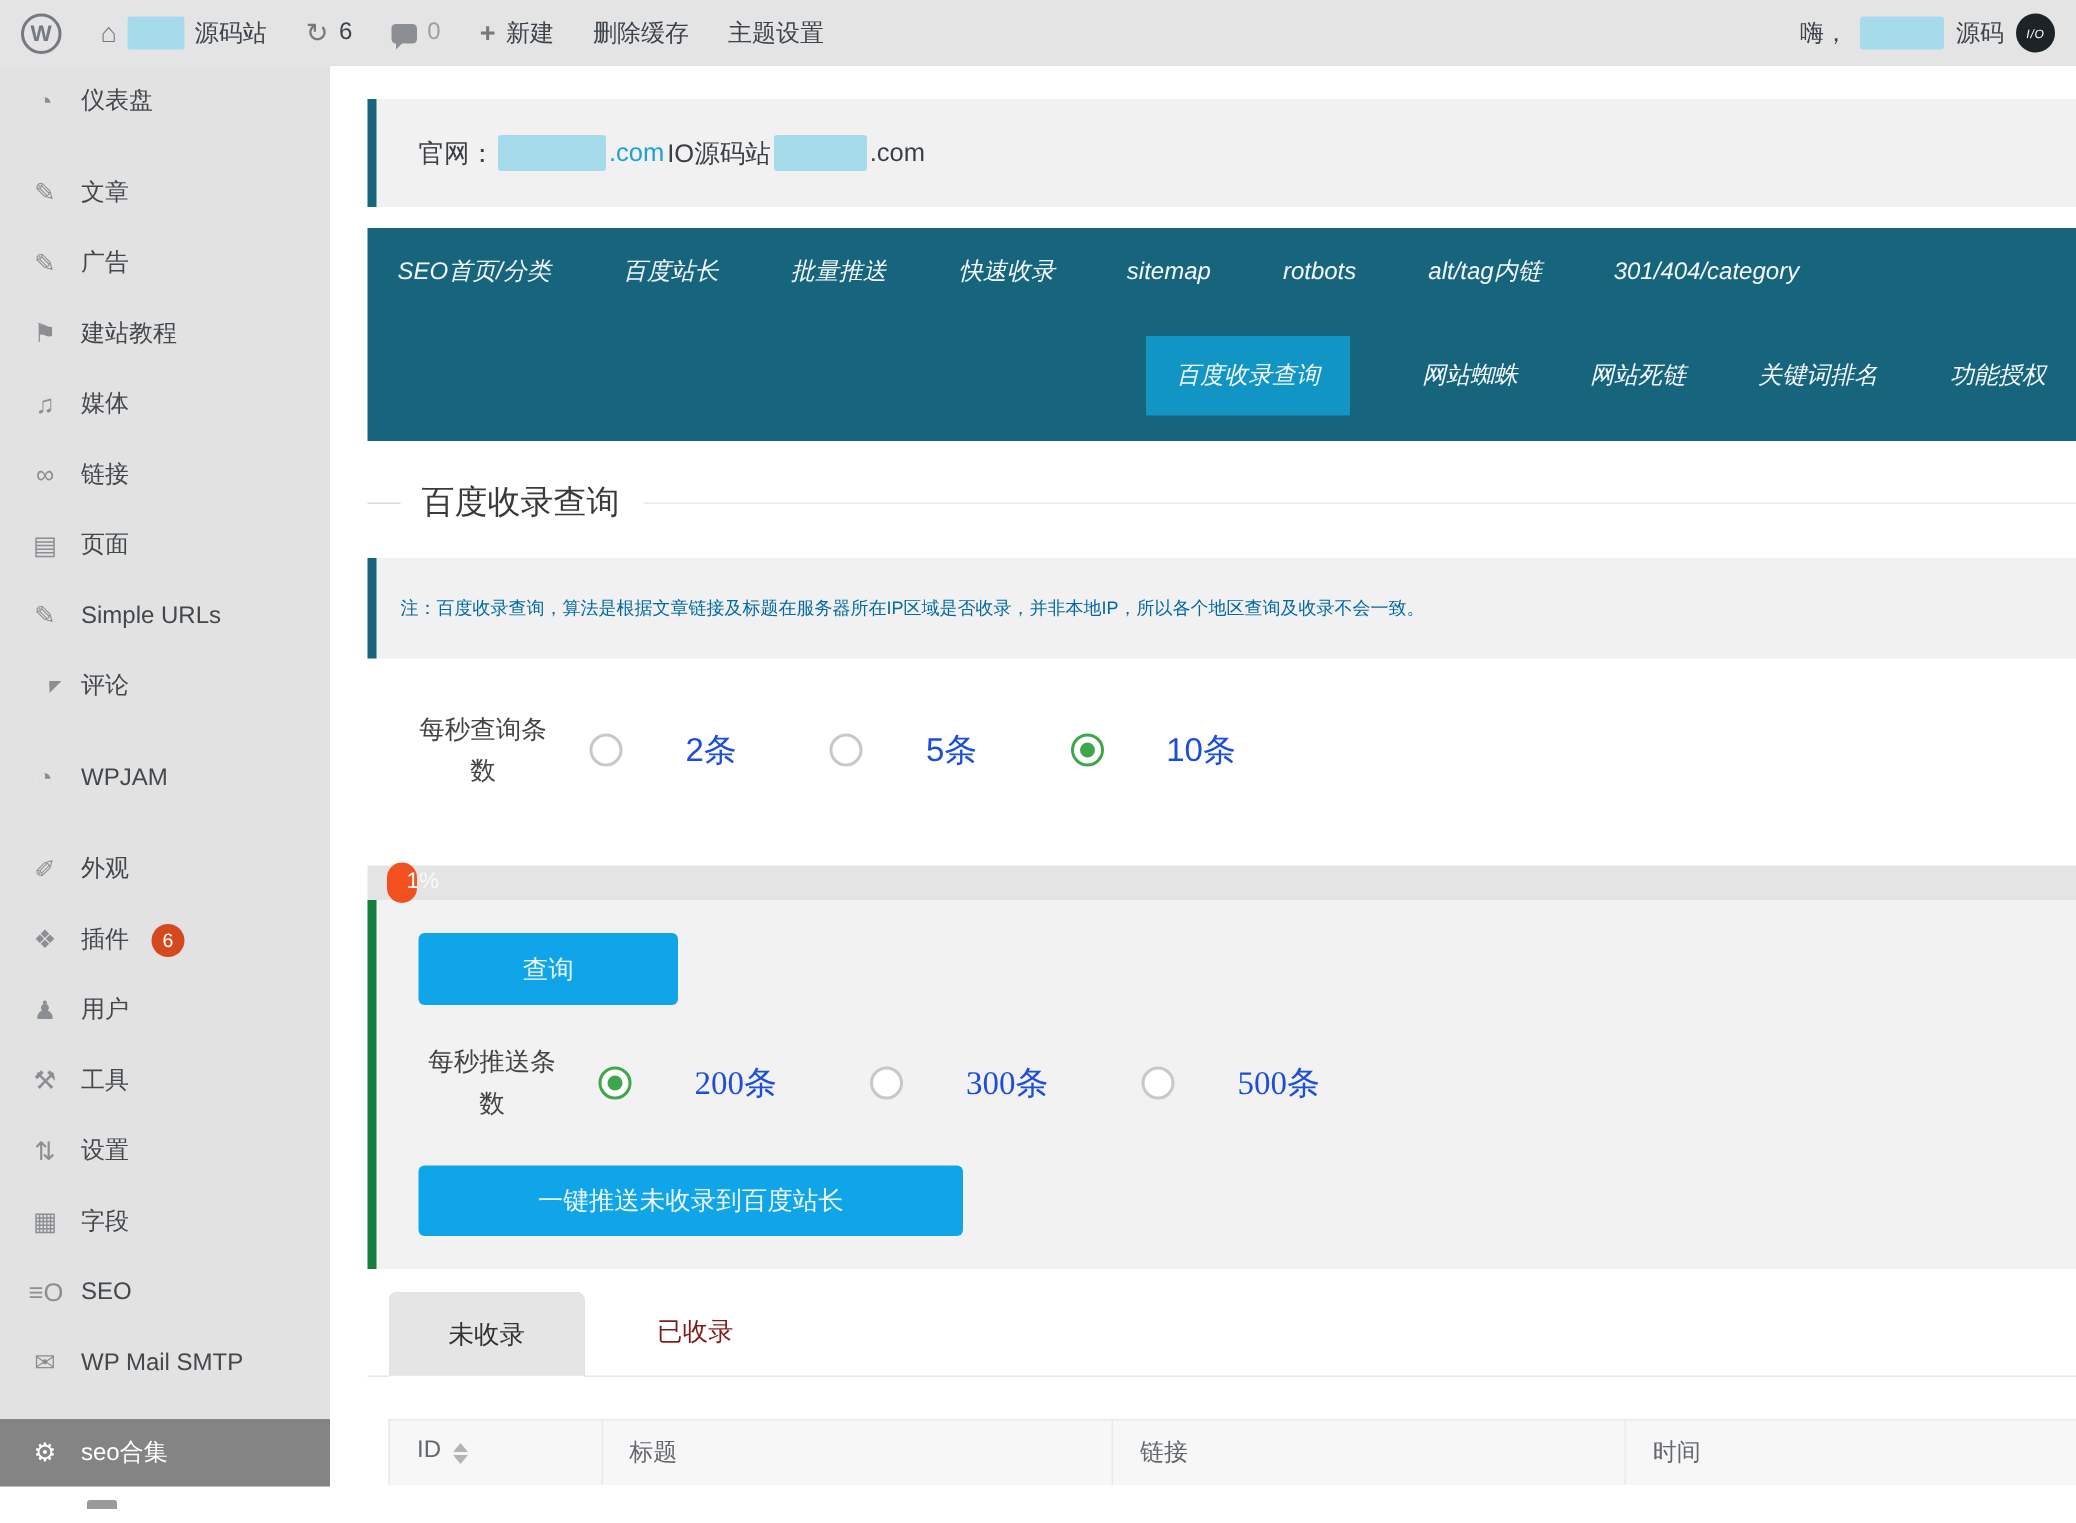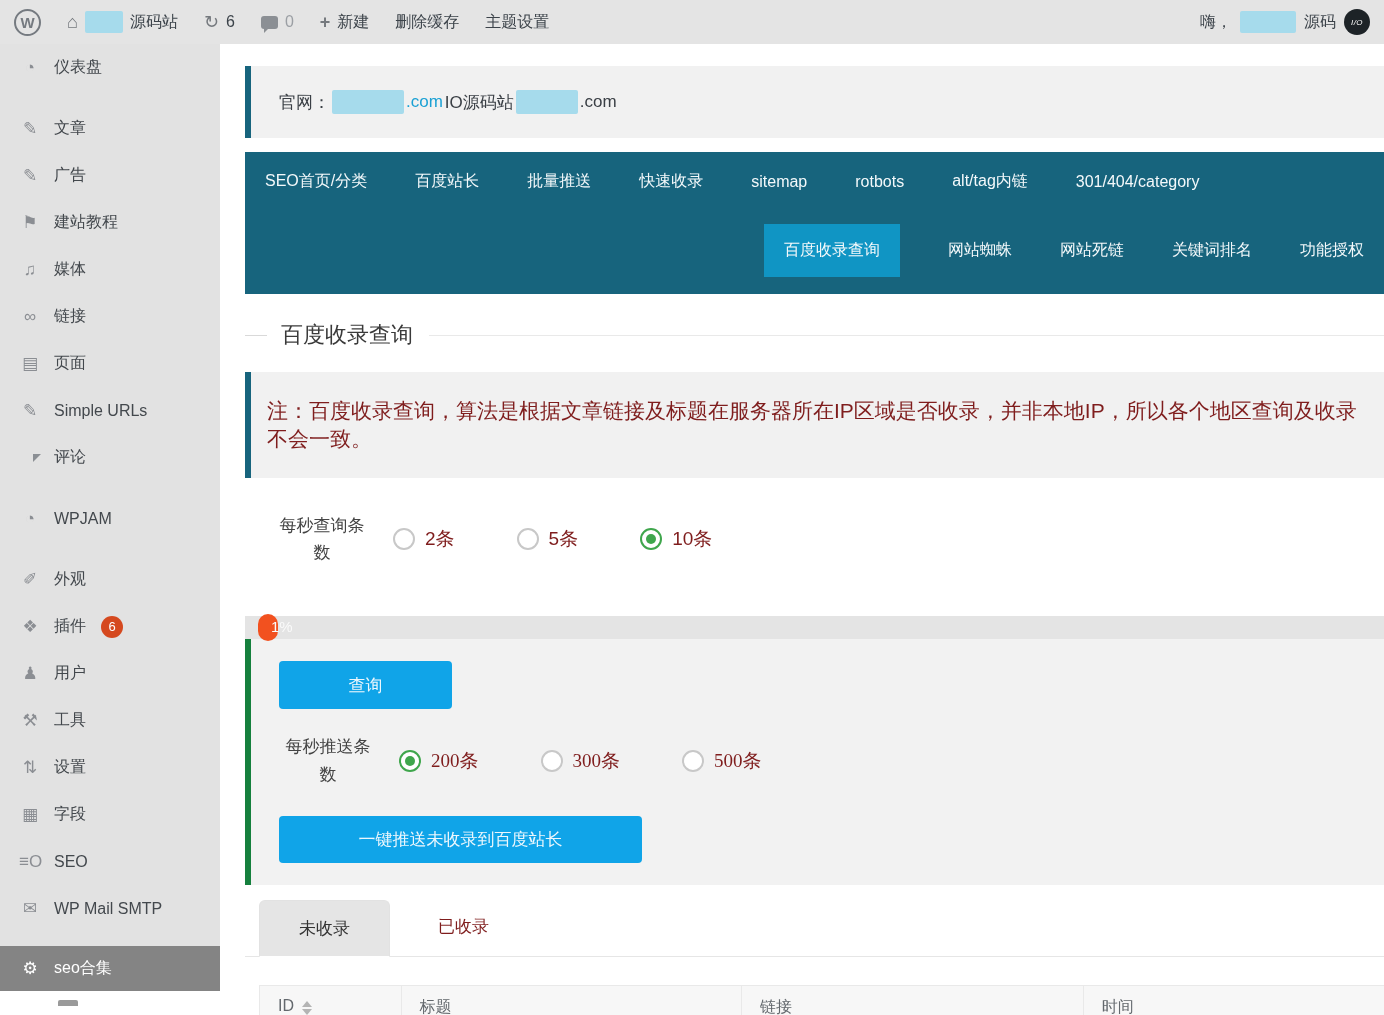--- a/index.html
+++ b/index.html
@@ -41,42 +41,42 @@
 
   
   .content { position:absolute; top:44px; left:220px; width:1164px; height:971px;
     background:#fff; padding:22px 0 0 25px; }
 
   .notice { background:#f1f1f1; border-left:6px solid #17647d; height:72px;
     display:flex; align-items:center; padding-left:28px; font-size:17px; color:#3a3f45; gap:2px; }
   .notice .link { color:#1ba1d4; }
 
   .topnav { margin-top:14px; background:#17647d; padding:15px 20px 17px;
-    display:flex; flex-wrap:wrap; align-items:center; column-gap:48px; row-gap:14px; }
+    display:flex; flex-wrap:wrap; align-items:center; column-gap:48px; row-gap:14px;font-style:italic; }
   .nav-item { color:#f4f9fb; font-size:16px; cursor:pointer; white-space:nowrap; padding:4px 0; }
   .nav-break { flex-basis:100%; height:0; }
   .nav-item.active { background:#1095c4; padding:16px 20px; margin-left:auto; }
 
   .page-head { display:flex; align-items:center; margin:26px 0 22px; }
   .page-head .dashL { width:22px; height:1px; background:#d9d9d9; margin-right:14px; }
   .page-head .dashR { flex:1; height:1px; background:#e9e9e9; margin-left:16px; margin-right:0; }
   .page-title { font-size:22px; color:#3a3a3a; }
 
   .notebox { background:#f1f1f1; border-left:6px solid #17647d; padding:25px 14px 25px 16px;
-    font-size:21px; color:#7f1d1d; }
+    font-size:12px; color:#0369a1; }
 
   .rate-row { display:flex; align-items:center; margin-top:34px; }
   .rate-label { width:98px; text-align:center; font-size:17px; color:#444; line-height:1.6;
     margin-left:28px; }
   .radio { display:flex; align-items:center; gap:10px; cursor:pointer; }
   .rdot { width:22px; height:22px; border-radius:50%; border:2px solid #c8c8c8; background:#fff;
     display:flex; align-items:center; justify-content:center; }
   .radio.sel .rdot { border-color:#3fa64c; }
   .radio.sel .rdot:after { content:""; width:10px; height:10px; border-radius:50%; background:#3fa64c; }
-  .rtext { font-size:19px; color:#7f1d1d; }
+  .rtext { font-size:22px; color:#1d4ed8;margin-left:32px; }
   .rgroup { display:flex; gap:62px; margin-left:22px; }
 
   .progress { margin-top:50px; height:23px; background:#e4e4e4; position:relative; }
   .p-pill { position:absolute; left:13px; top:-2px; width:20px; height:27px; border-radius:10px;
     background:#f2511f; }
   .p-text { position:absolute; left:26px; top:2px; color:#fafafa; font-size:15px; }
 
   .panel { border-left:6px solid #15803d; background:#f2f2f2; padding:22px 0 22px 28px; }
   .btn-blue { display:block; background:#10a4e8; color:#ecf7fd; border:none; border-radius:4px;
     font-size:17px; cursor:pointer; font-family:inherit; }

